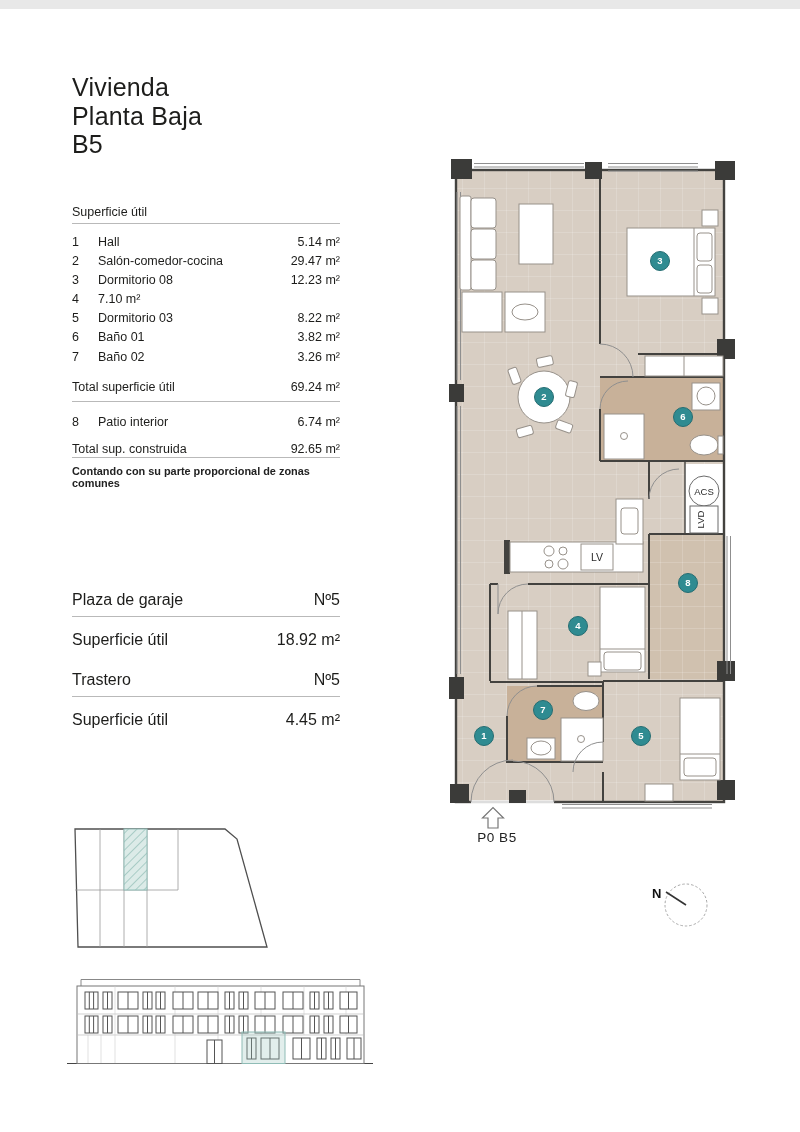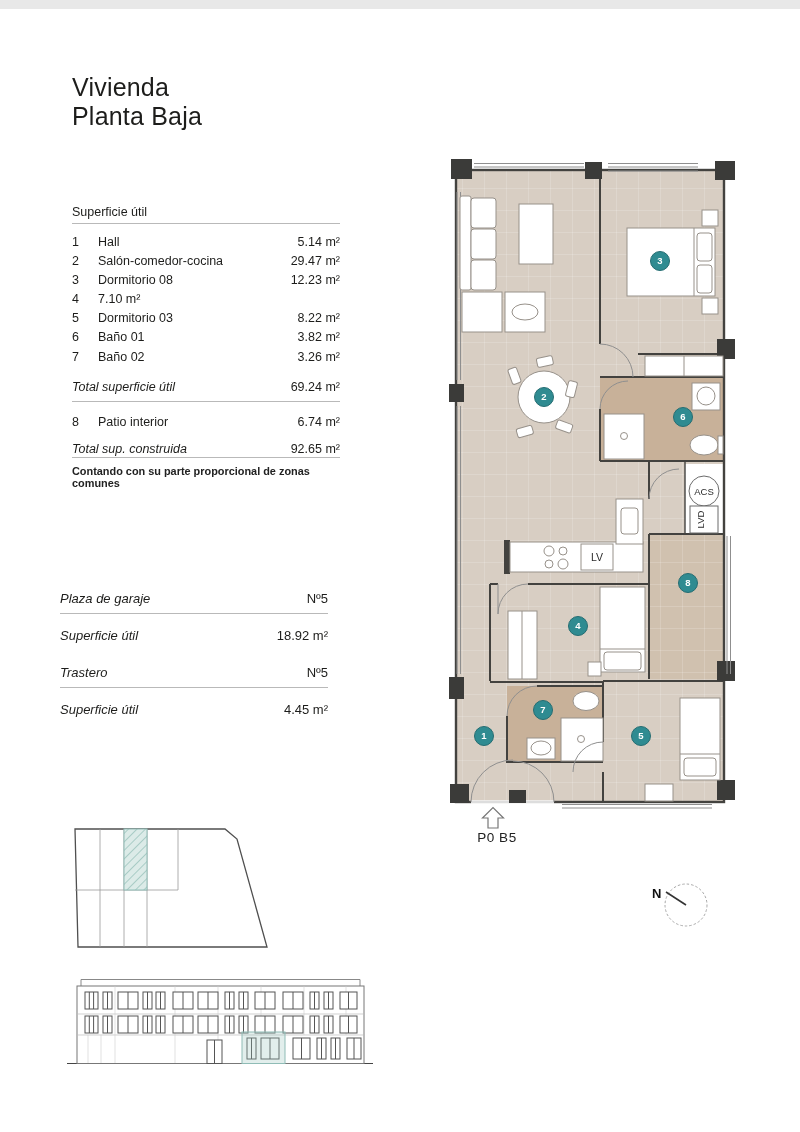--- a/index.html
+++ b/index.html
@@ -13,42 +13,43 @@
   .tbl-header{padding-bottom:4px;border-bottom:1px solid #b9b9b9;}
   .rows{margin-top:9px;}
   .row{display:flex;line-height:19.1px;}
   .c-num{width:26px;flex:none;}
   .c-name{flex:1;}
   .c-area{flex:none;text-align:right;}
   .total-row{display:flex;margin-top:13px;padding-bottom:7px;border-bottom:1px solid #b9b9b9;}
   .patio-row{display:flex;margin-top:13px;}
   .built-row{display:flex;margin-top:13px;padding-bottom:1px;border-bottom:1px solid #b9b9b9;}
   .footnote{margin-top:7px;font-size:10.9px;color:#222;font-weight:bold;}
-  .grow{flex:1;font-style:italic;}
+  .grow{flex:1;}
   
-  .garage-block{left:60px;top:582px;width:268px;font-size:13px;}
+  .garage-block{left:72px;top:582px;width:268px;font-size:16px;}
   .u-row{display:flex;padding-bottom:7px;border-bottom:1px solid #b9b9b9;}
   .val-row{display:flex;margin-top:14px;}
   .gap-top{margin-top:22px;}
   
   svg text{font-family:"Liberation Sans","DejaVu Sans",sans-serif;}
   .marker-num{fill:#ffffff;font-size:9.5px;font-weight:bold;}
   .plan-label{fill:#2b2b2b;font-size:9.5px;}
   .lv-label{fill:#2b2b2b;font-size:10.5px;}
   .caption{fill:#222;font-size:13.5px;letter-spacing:.5px;}
   .north-label{fill:#111;font-size:13px;font-weight:bold;}
 </style>
 </head>
 <body>
 
 <div class="page">
 
   <header class="abs title">
     <div>Vivienda</div>
     <div>Planta Baja</div>
+    <div>B5</div>
   </header>
 
   <section class="abs surface-block">
     <div class="tbl-header">Superficie útil</div>
     <div class="rows">
       <div class="row">
         <span class="c-num">1</span>
         <span class="c-name">Hall</span>
         <span class="c-area">5.14 m²</span>
       </div>

